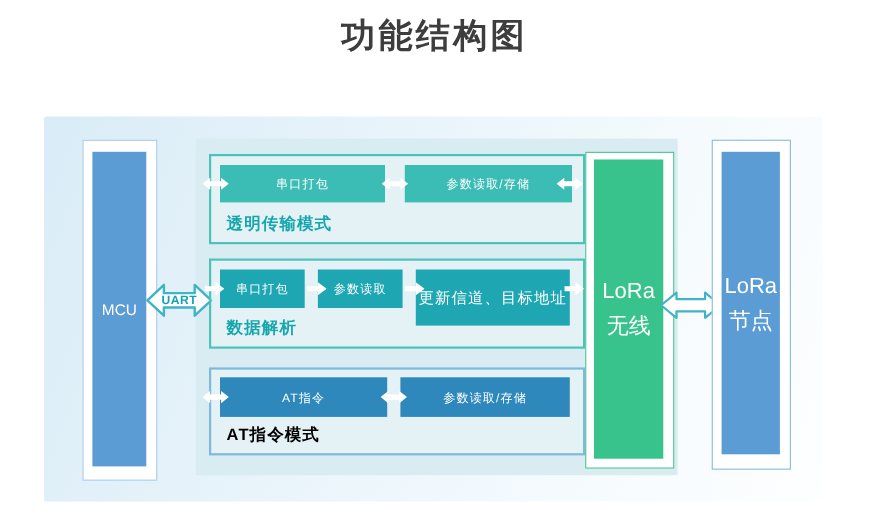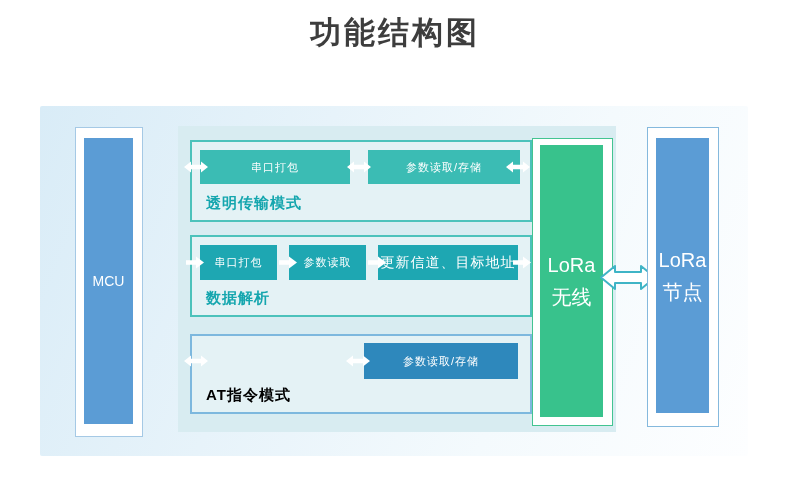--- a/index.html
+++ b/index.html
@@ -68,54 +68,61 @@
   <div class="page-title">功能结构图</div>
 
   <div class="panel"></div>
   <div class="mid-container"></div>
 
   <div class="pillar-outer mcu-outer"></div>
   <div class="pillar-inner mcu-inner">
     <span>MCU</span>
   </div>
 
+  <div class="uart-wrap">
+    <svg width="62" height="42" viewBox="0 0 62 42">
+      <path d="M2 21 L17 7 L17 14.5 L45 14.5 L45 7 L60 21 L45 35 L45 27.5 L17 27.5 L17 35 Z" fill="#ffffff" stroke="#3fb4c6" stroke-width="2.2" stroke-linejoin="round"></path>
+    </svg>
+    <span class="uart-label">UART</span>
+  </div>
 
   <div class="mode-box teal" style="top:140px;height:78px;"></div>
   <div class="blk t1" style="left:200px;top:150px;width:150px;height:34px;">串口打包</div>
   <div class="blk t1" style="left:368px;top:150px;width:152px;height:34px;">参数读取/存储</div>
   <span class="mode-label teal" style="left:206px;top:194px;">透明传输模式</span>
   <svg class="arrow" style="left:184px;top:160px;" width="24" height="14" viewBox="0 0 24 14">
     <path d="M0 7 L7 1.5 L7 4.7 L17 4.7 L17 1.5 L24 7 L17 12.5 L17 9.3 L7 9.3 L7 12.5 Z" fill="#ffffff"></path>
   </svg>
   <svg class="arrow" style="left:347px;top:160px;" width="24" height="14" viewBox="0 0 24 14">
     <path d="M0 7 L7 1.5 L7 4.7 L17 4.7 L17 1.5 L24 7 L17 12.5 L17 9.3 L7 9.3 L7 12.5 Z" fill="#ffffff"></path>
   </svg>
   <svg class="arrow" style="left:506px;top:160px;" width="24" height="14" viewBox="0 0 24 14">
     <path d="M0 7 L7 1.5 L7 4.7 L17 4.7 L17 1.5 L24 7 L17 12.5 L17 9.3 L7 9.3 L7 12.5 Z" fill="#ffffff"></path>
   </svg>
 
   <div class="mode-box teal" style="top:235px;height:78px;"></div>
   <div class="blk t2" style="left:200px;top:245px;width:77px;height:35px;">串口打包</div>
   <div class="blk t2" style="left:289px;top:245px;width:77px;height:35px;">参数读取</div>
-  <div class="blk t2" style="left:378px;top:245px;width:140px;height:35px;font-size:14px;">更新信道、目标地址</div>
+  <div class="blk t2" style="left:378px;top:245px;width:140px;height:51px;font-size:14px;">更新信道、目标地址</div>
   <span class="mode-label teal" style="left:206px;top:289px;">数据解析</span>
   <svg class="arrow" style="left:186px;top:256px;" width="18" height="13" viewBox="0 0 18 13">
     <path d="M0 4.2 L10 4.2 L10 0.5 L18 6.5 L10 12.5 L10 8.8 L0 8.8 Z" fill="#ffffff"></path>
   </svg>
   <svg class="arrow" style="left:279px;top:256px;" width="18" height="13" viewBox="0 0 18 13">
     <path d="M0 4.2 L10 4.2 L10 0.5 L18 6.5 L10 12.5 L10 8.8 L0 8.8 Z" fill="#ffffff"></path>
   </svg>
   <svg class="arrow" style="left:368px;top:256px;" width="18" height="13" viewBox="0 0 18 13">
     <path d="M0 4.2 L10 4.2 L10 0.5 L18 6.5 L10 12.5 L10 8.8 L0 8.8 Z" fill="#ffffff"></path>
   </svg>
   <svg class="arrow" style="left:513px;top:256px;" width="18" height="13" viewBox="0 0 18 13">
     <path d="M0 4.2 L10 4.2 L10 0.5 L18 6.5 L10 12.5 L10 8.8 L0 8.8 Z" fill="#ffffff"></path>
   </svg>
 
   <div class="mode-box blue" style="top:334px;height:76px;"></div>
+  <div class="blk b3" style="left:200px;top:343px;width:152px;height:36px;">AT指令</div>
   <div class="blk b3" style="left:364px;top:343px;width:154px;height:36px;">参数读取/存储</div>
   <span class="mode-label blue" style="left:206px;top:386px;">AT指令模式</span>
   <svg class="arrow" style="left:184px;top:354px;" width="24" height="14" viewBox="0 0 24 14">
     <path d="M0 7 L7 1.5 L7 4.7 L17 4.7 L17 1.5 L24 7 L17 12.5 L17 9.3 L7 9.3 L7 12.5 Z" fill="#ffffff"></path>
   </svg>
   <svg class="arrow" style="left:346px;top:354px;" width="24" height="14" viewBox="0 0 24 14">
     <path d="M0 7 L7 1.5 L7 4.7 L17 4.7 L17 1.5 L24 7 L17 12.5 L17 9.3 L7 9.3 L7 12.5 Z" fill="#ffffff"></path>
   </svg>
 
   <div class="pillar-outer lorar-outer"></div>

